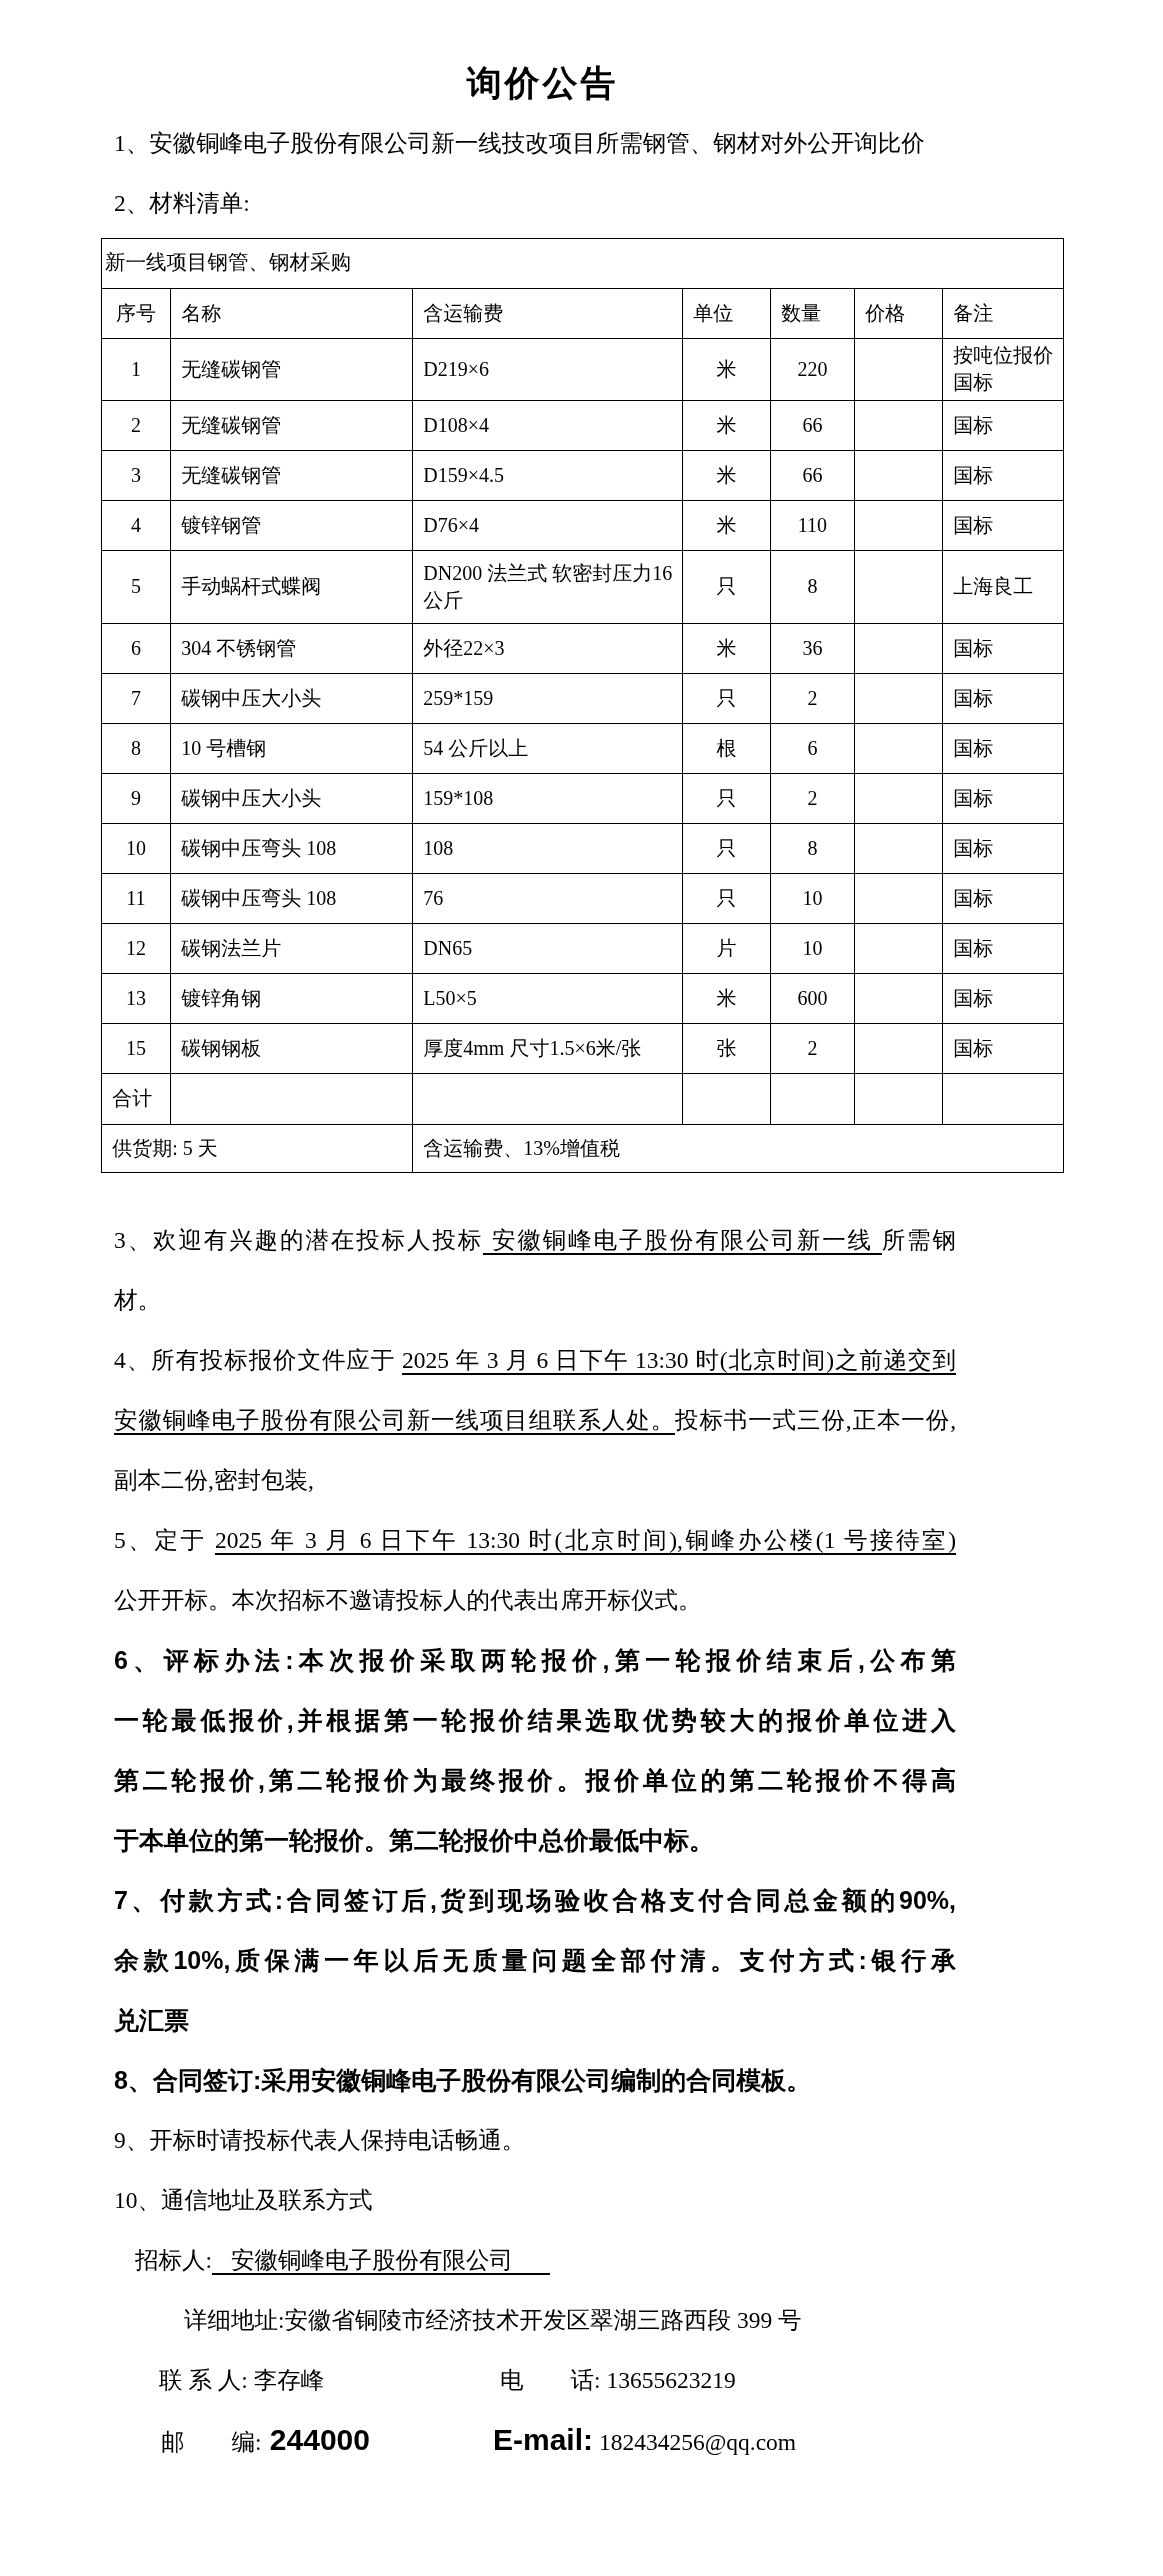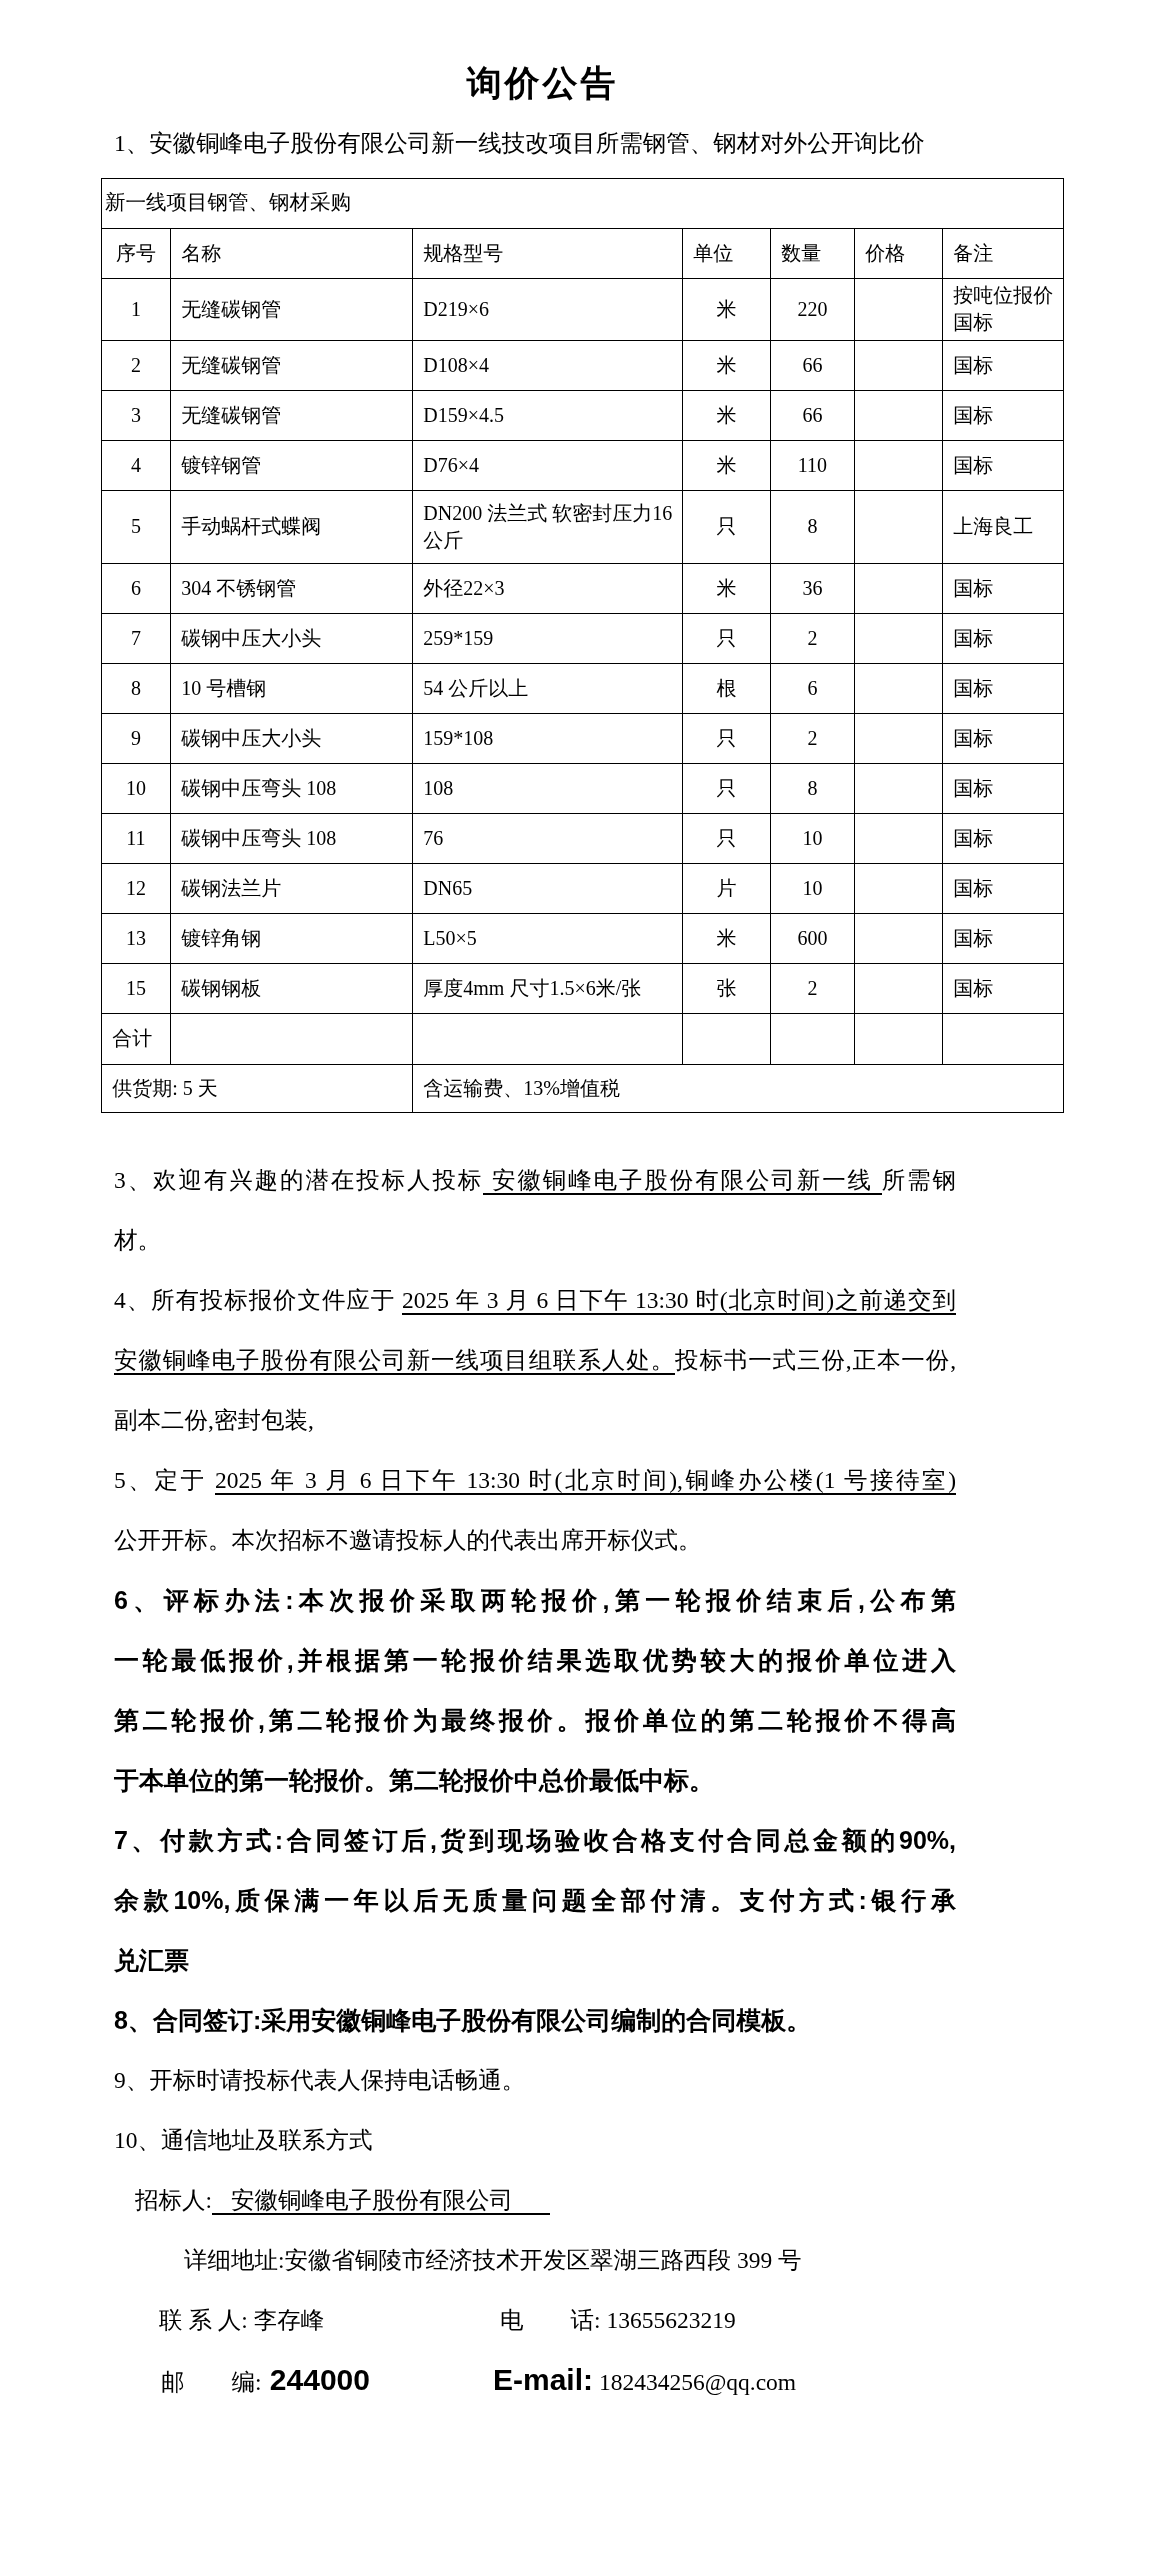--- a/index.html
+++ b/index.html
@@ -30,40 +30,41 @@
 </style>
 </head>
 <body>
 
 <div class="page">
 
   <div class="doc-title">询价公告</div>
 
   <div class="block block1">
     <div class="line"><span>1、安徽铜峰电子股份有限公司新一线技改项目所需钢管、钢材对外公开询比价</span></div>
+    <div class="line"><span>2、材料清单:</span></div>
   </div>
 
   <table class="mat">
     <colgroup>
       <col style="width:69px">
         <col style="width:242px">
         <col style="width:270px">
         <col style="width:88px">
       <col style="width:84px">
         <col style="width:88px">
         <col style="width:121px">
     </colgroup>
     <tbody>
         <tr class="r-title h68">
           <td colspan="7">新一线项目钢管、钢材采购</td>
         </tr>
     <tr class="h68">
       <th class="c">序号</th>
       <th>名称</th>
-      <th>规格型号</th>
+      <th>含运输费</th>
       <th>单位</th>
       <th>数量</th>
       <th>价格</th>
       <th>备注</th>
     </tr>
     <tr class="h85">
           <td class="c">1</td>
           <td>无缝碳钢管</td>
           <td>D219×6</td>
           <td class="c">米</td>

